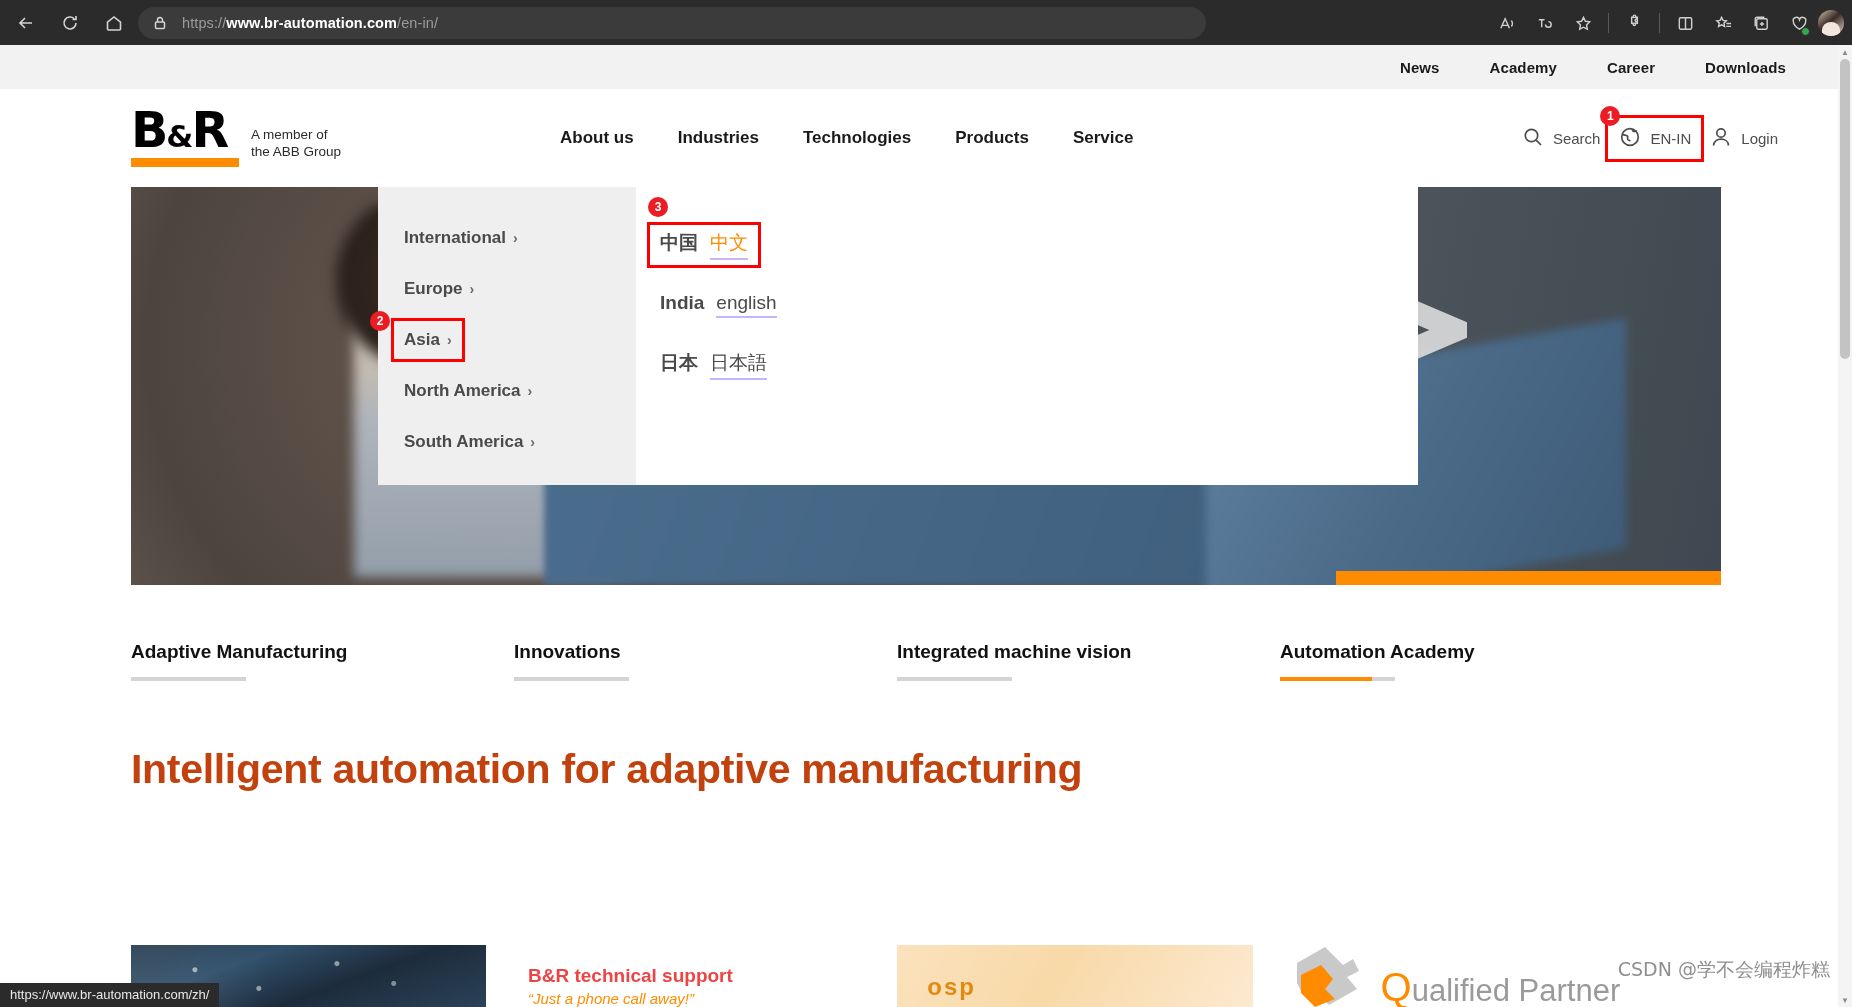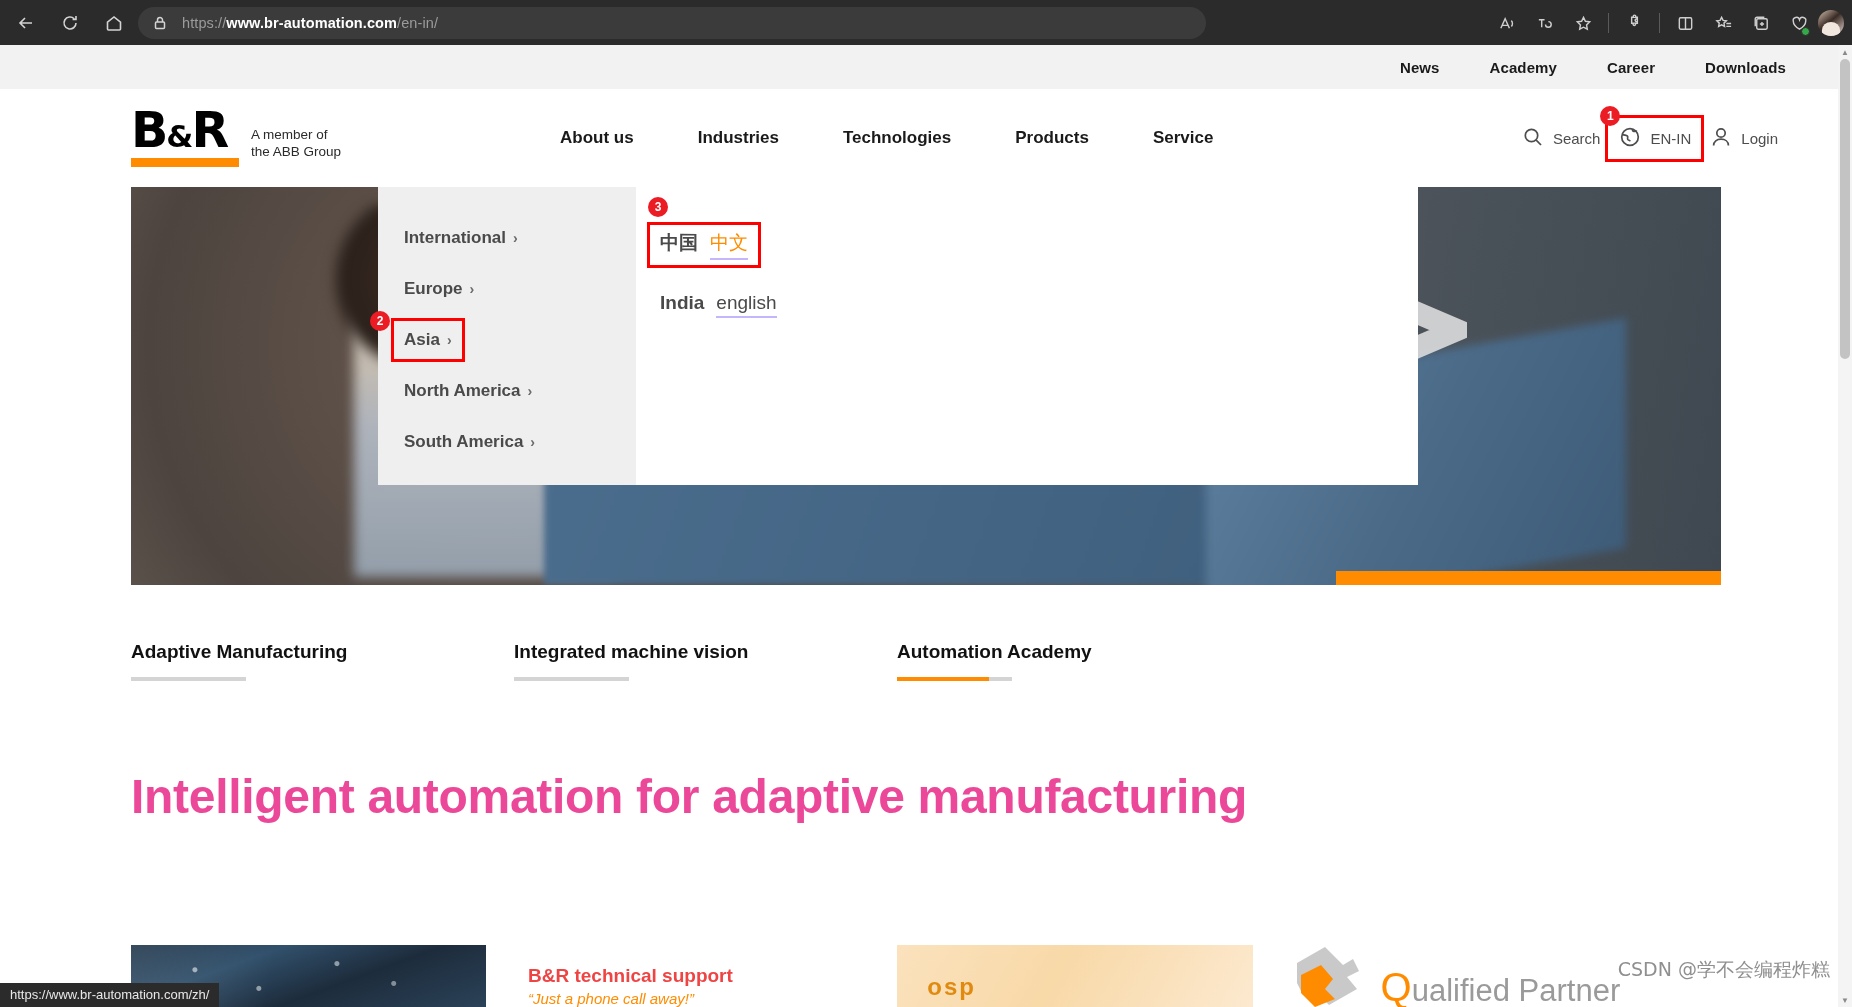--- a/index.html
+++ b/index.html
@@ -103,21 +103,21 @@
   }
   .logo-br .amp { font-size: 31px; }
   .logo-bar { width: 108px; height: 9px; background: #ff8c00; margin-top: 5px; }
   .logo-sub {
     margin-left: 12px; margin-bottom: 6px;
     font-size: 13.5px; line-height: 1.25; color: #2b2b2b; font-weight: 500;
   }
 
   .mainnav {
     position: absolute; left: 560px; top: 0; height: 98px;
-    display: flex; align-items: center; gap: 64px;
+    display: flex; align-items: center; gap: 44px;
   }
   .mainnav a {
     font-size: 17px; font-weight: 700; color: #1a1a1a; text-decoration: none;
   }
 
   .header-right {
     position: absolute; right: 66px; top: 0; height: 98px;
     display: flex; align-items: center;
   }
   .hr-item {
@@ -217,22 +217,22 @@
   
   .quicklinks {
     margin: 56px 131px 0 131px; display: flex;
   }
   .ql { width: 383px; }
   .ql-label { font-size: 19px; font-weight: 700; color: #111; }
   .ql-rule { margin-top: 14px; height: 4px; width: 115px; background: #d4d4d4; position: relative; }
   .ql-rule .fill { position:absolute; left:0; top:0; height:4px; width:0; background:#ff8c00; }
 
   .headline {
-    margin: 88px 131px 0 131px;
-    font-size: 48px; font-weight: 700; color: #ec4899; letter-spacing: -.3px;
+    margin: 65px 131px 0 131px;
+    font-size: 41px; font-weight: 700; color: #c2410c; letter-spacing: -.3px;
   }
 
   
   .cards {
     position: absolute; left: 131px; bottom: 0; width: 1590px; height: 62px;
     display: flex; gap: 42px;
   }
   .card { height: 62px; overflow: hidden; position: relative; }
   .card-img {
     width: 358px;
@@ -491,32 +491,42 @@
       <div class="flyout-right">
         <div><span class="lang-row sel">
           <span class="badge" style="left:-2px; top:-28px;">3</span>
           <span class="lang-country">中国</span>
           <span class="lang-name active">中文</span>
         </span></div>
         <div><span class="lang-row">
           <span class="lang-country">India</span>
           <span class="lang-name">english</span>
         </span></div>
+        <div><span class="lang-row">
+          <span class="lang-country">日本</span>
+          <span class="lang-name">日本語</span>
+        </span></div>
       </div>
     </div>
   </div>
 
   <div class="quicklinks">
     <div class="ql">
       <div class="ql-label">Adaptive Manufacturing</div>
       <div class="ql-rule">
           <div class="fill" style="width:0"></div>
         </div>
     </div>
     <div class="ql">
+      <div class="ql-label">Innovations</div>
+      <div class="ql-rule">
+          <div class="fill" style="width:0"></div>
+        </div>
+    </div>
+    <div class="ql">
       <div class="ql-label">Integrated machine vision</div>
       <div class="ql-rule">
           <div class="fill" style="width:0"></div>
         </div>
     </div>
     <div class="ql">
       <div class="ql-label">Automation Academy</div>
       <div class="ql-rule">
           <div class="fill" style="width:80%"></div>
         </div>

